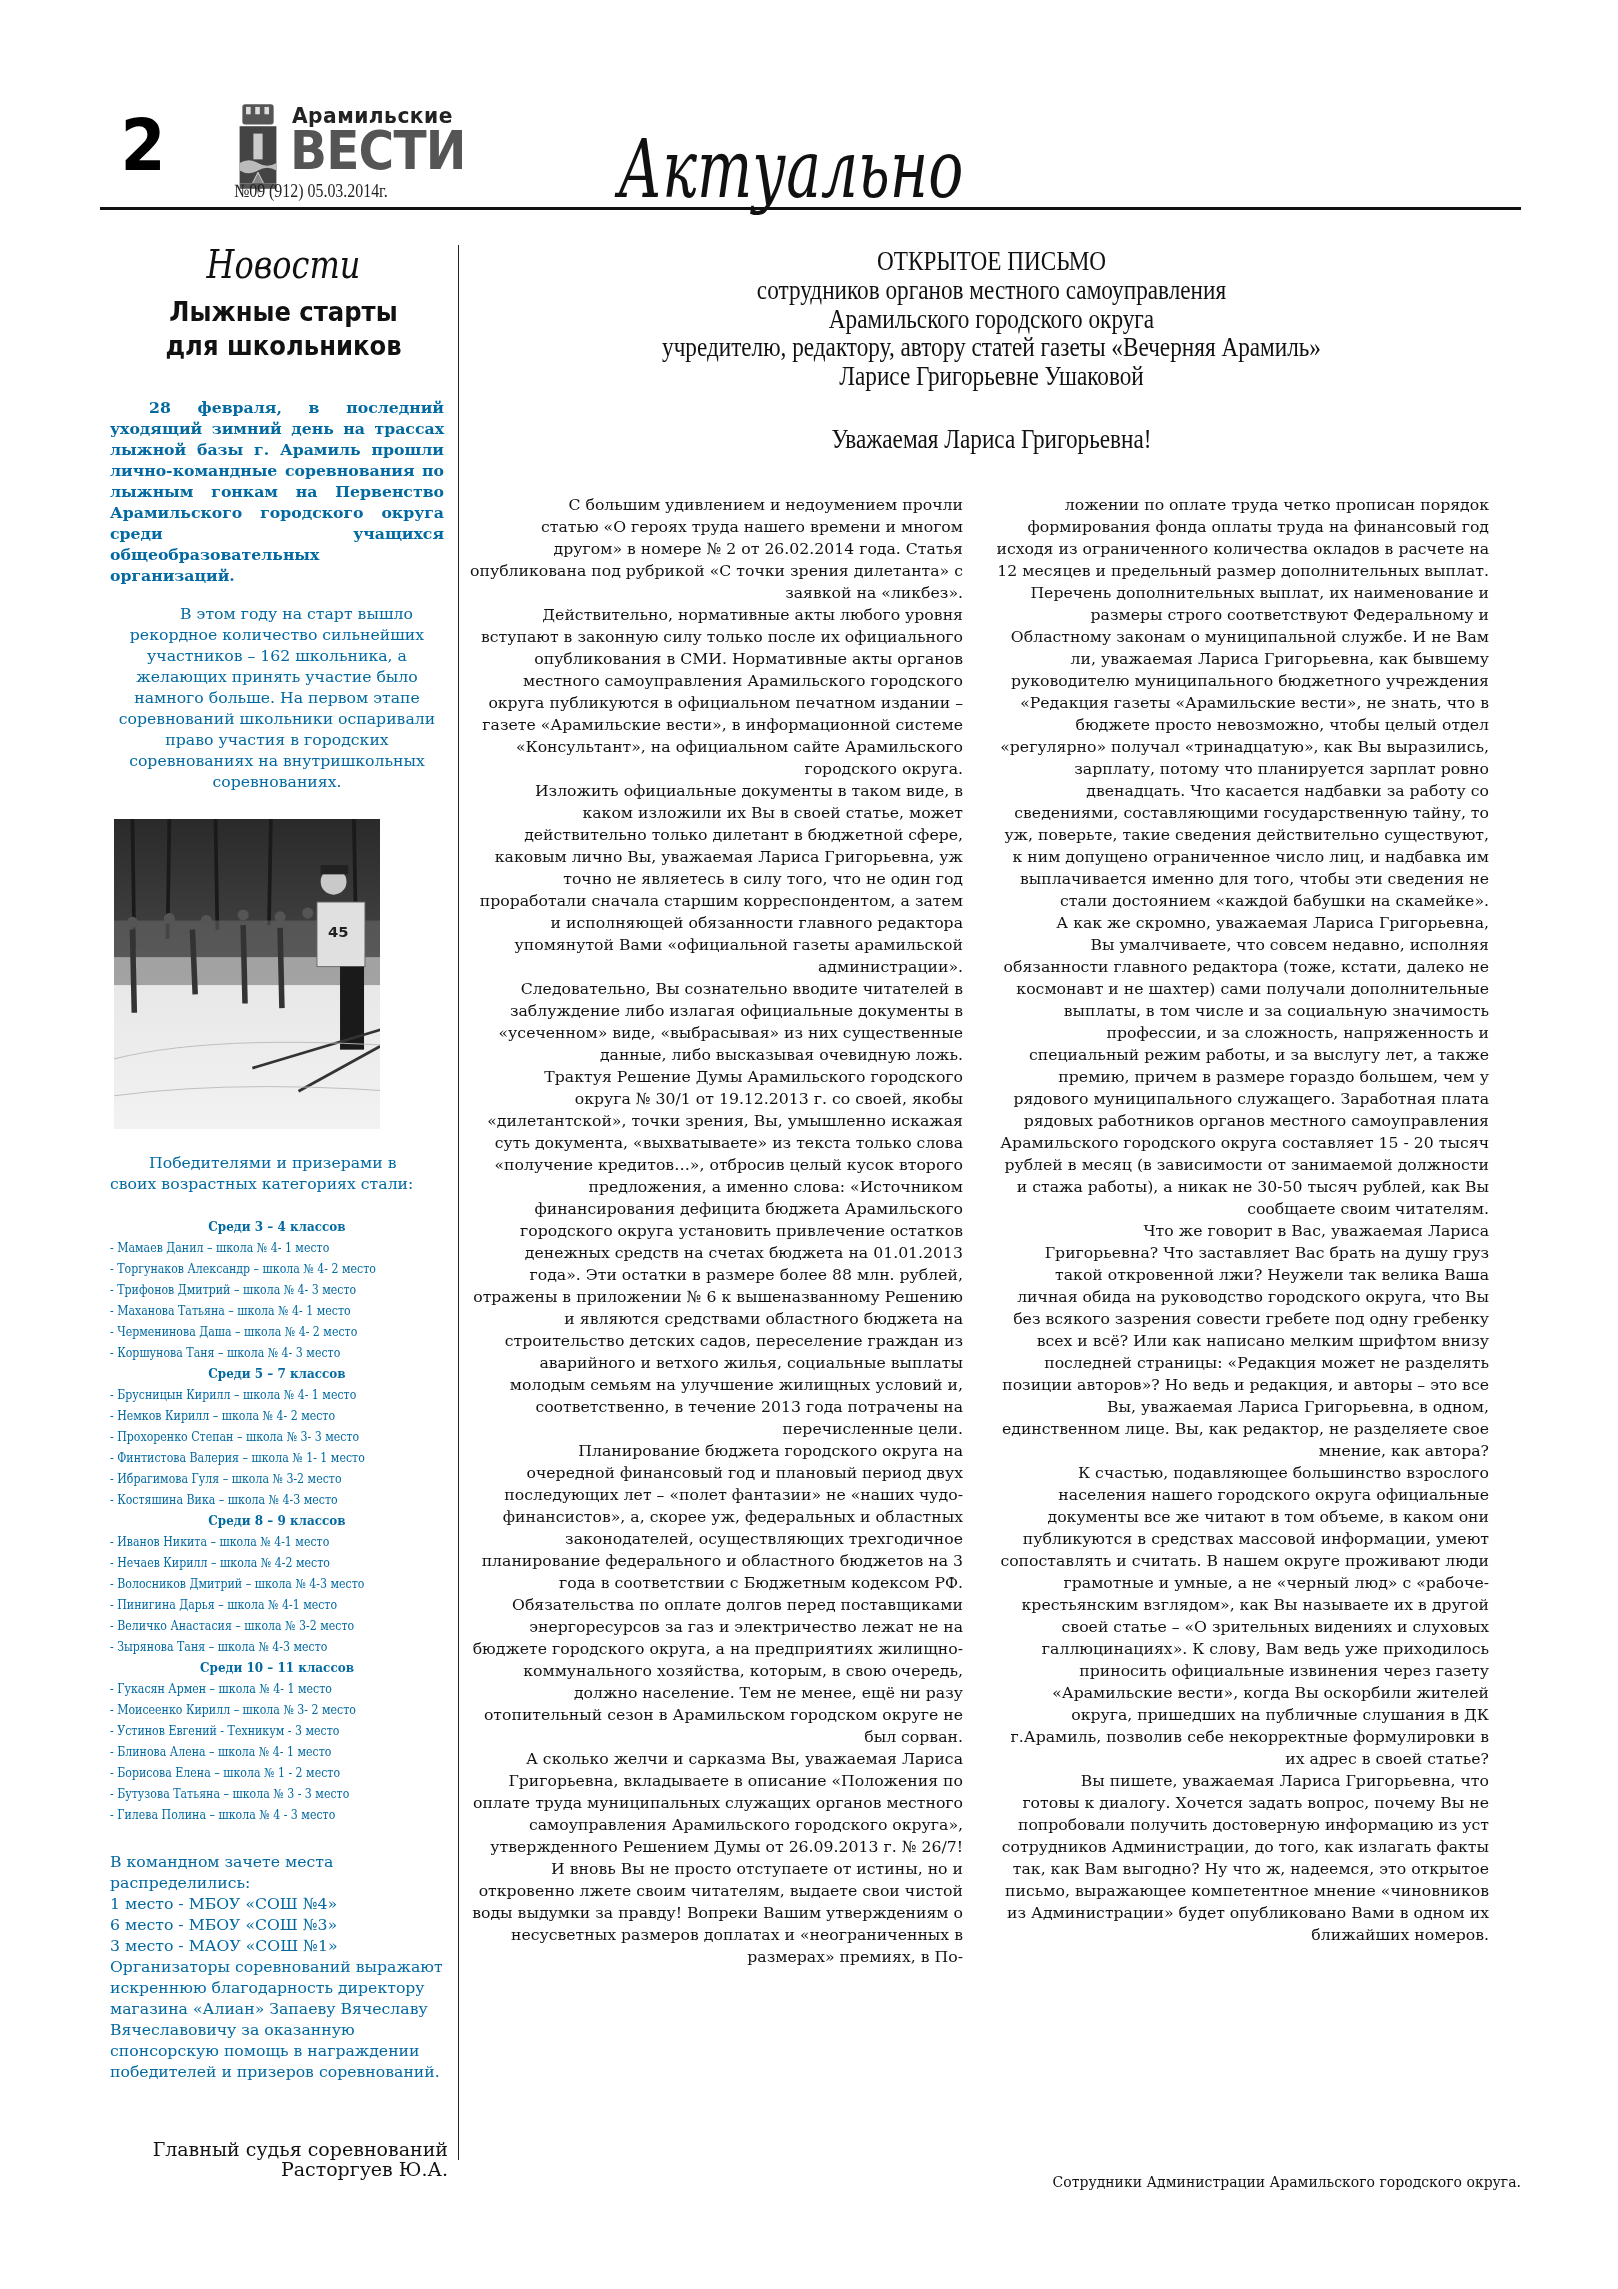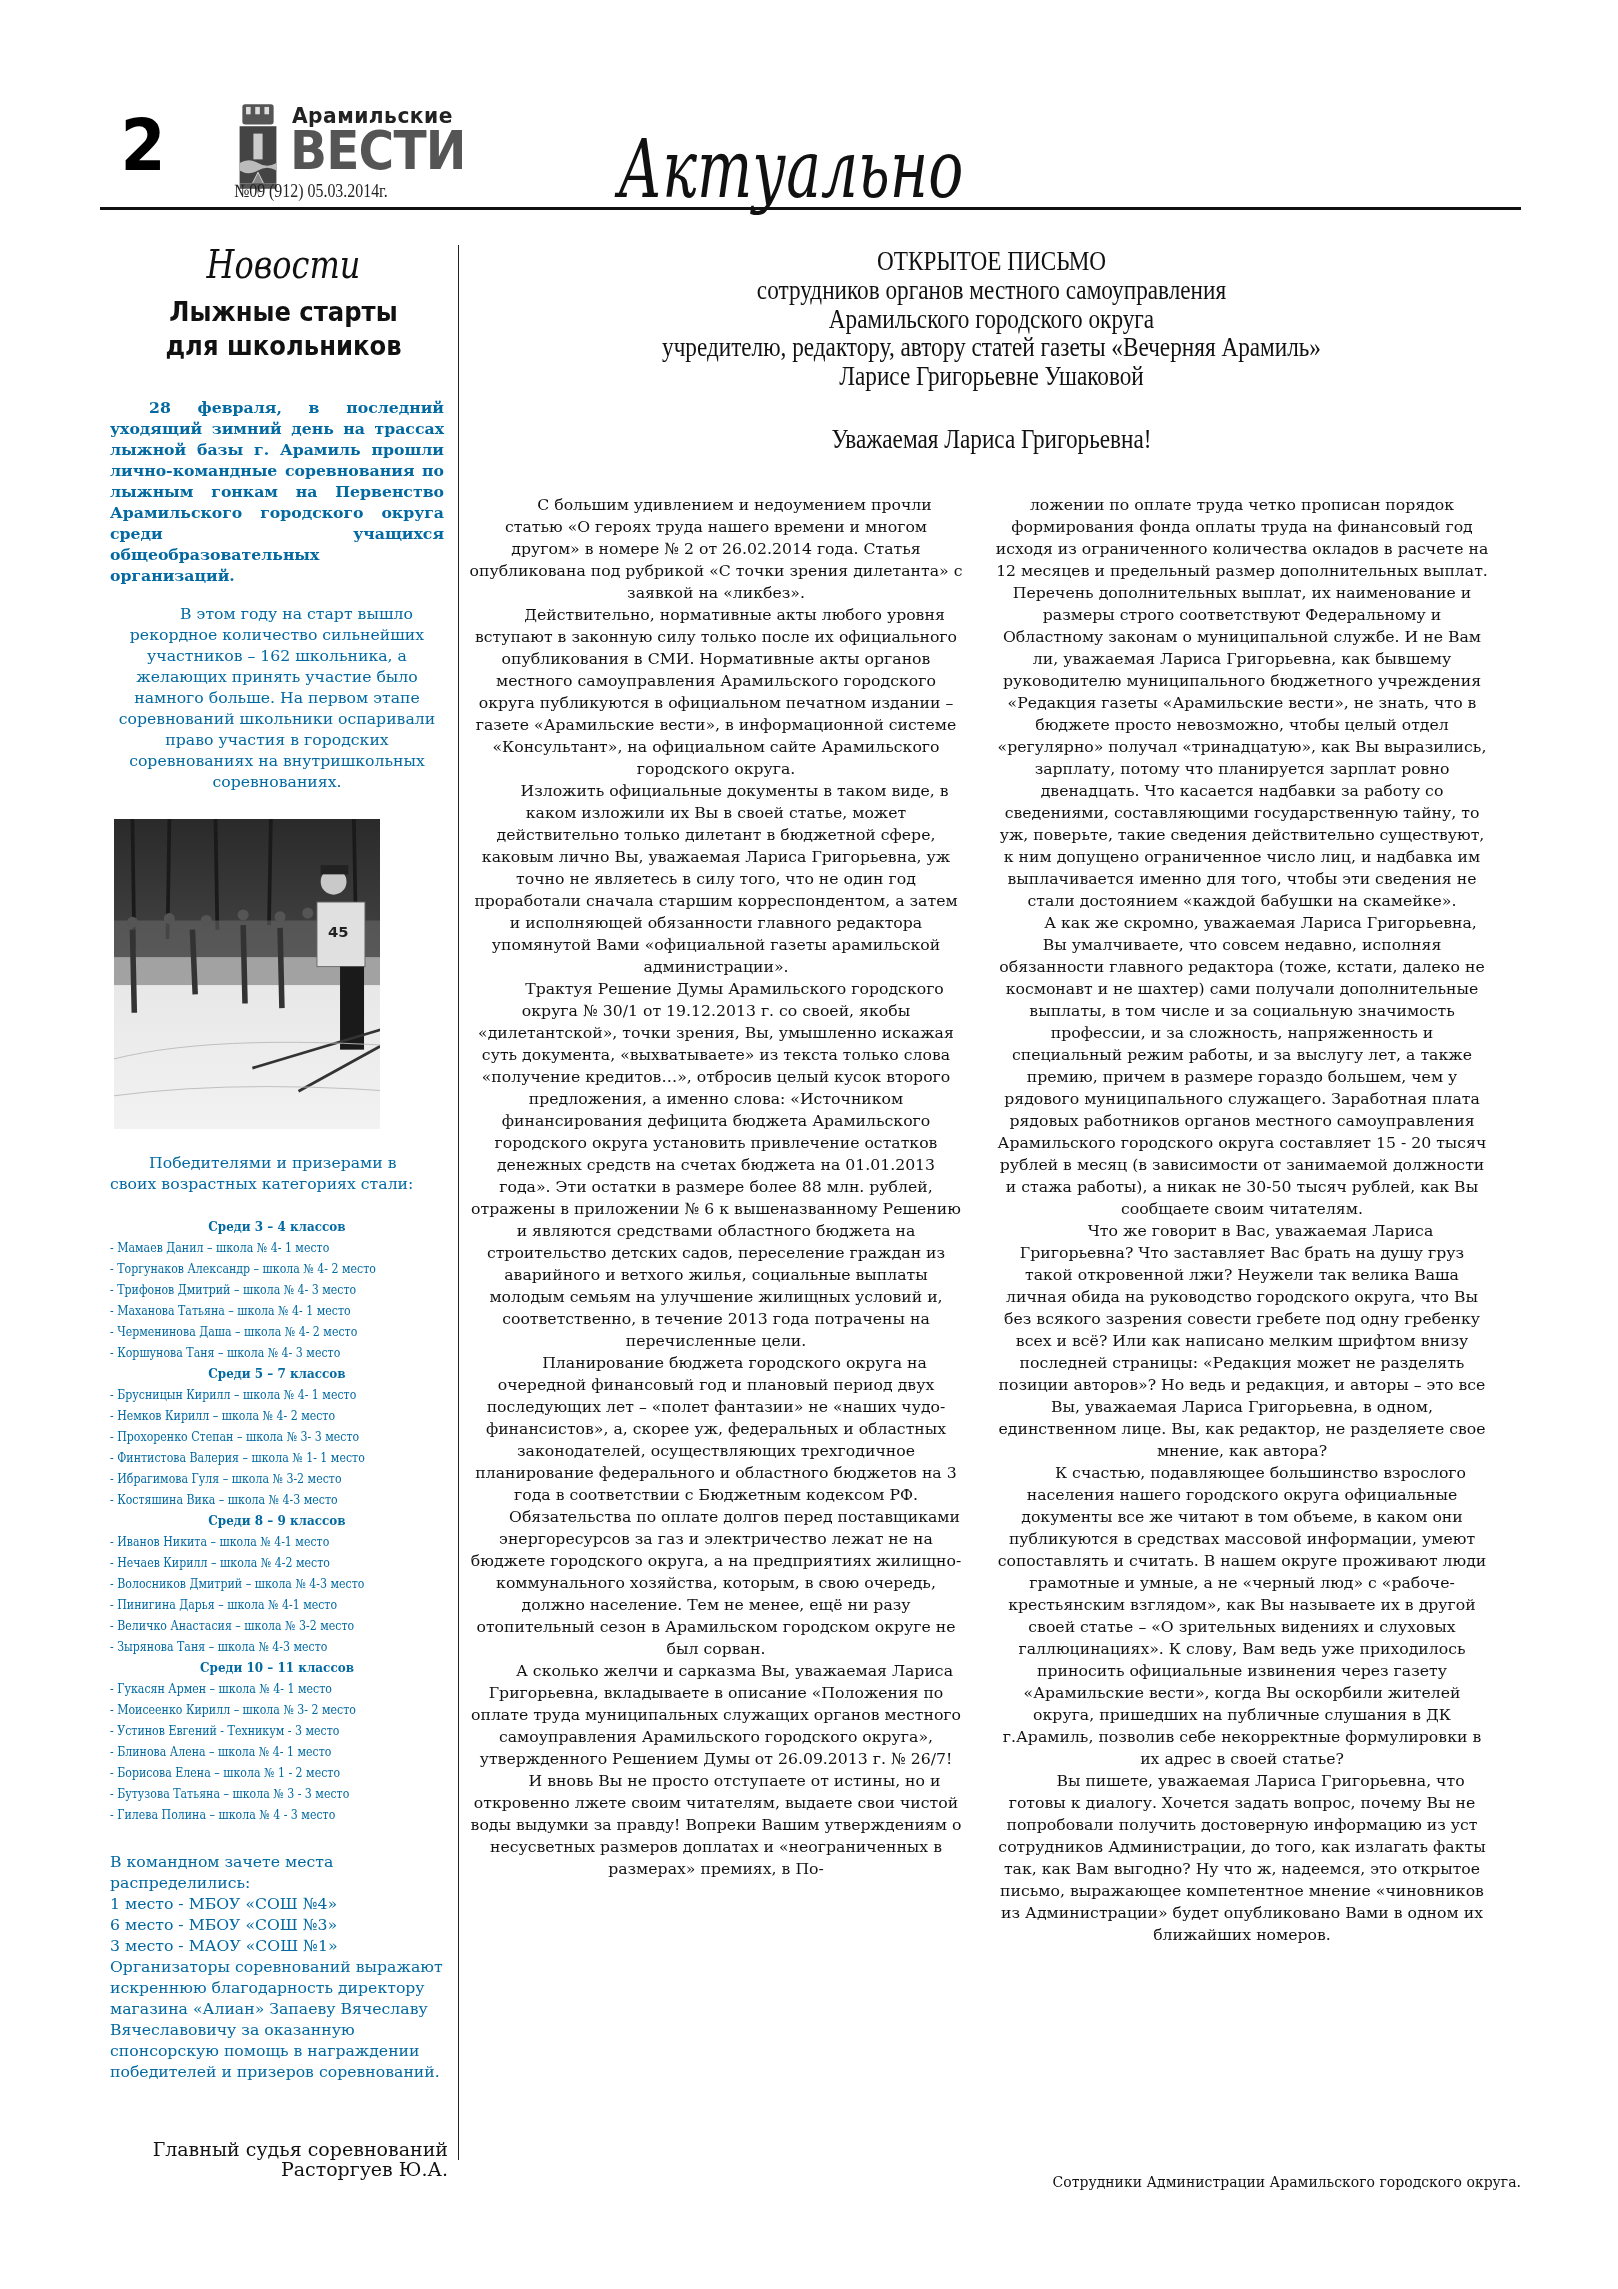--- a/index.html
+++ b/index.html
@@ -33,21 +33,21 @@
   
   .lh { left: 461px; width: 1061px; text-align: center; font-family: "Liberation Serif", serif; font-size: 27px; line-height: 28px; transform: scaleX(0.86); }
   #letter-caps { top: 247px; }
   #letter-line2 { top: 276px; }
   #letter-line3 { top: 305px; }
   #letter-line4 { top: 333px; }
   #letter-line5 { top: 362px; }
   #salutation { top: 425px; }
 
   
-  .tcol { width: 494px; font-family: "DejaVu Serif", serif; font-size: 15.7px; line-height: 22px; color: #111; text-align: center; }
+  .tcol { width: 494px; font-family: "DejaVu Serif", serif; font-size: 15.7px; line-height: 22px; color: #111; text-align: right; }
   .tcol p { margin: 0; text-indent: 37px; }
   .tcol p.noindent { text-indent: 0; }
   #letter-col1 { left: 469px; top: 494px; }
   #letter-col2 { left: 995px; top: 494px; }
   #letter-sign { left: 904px; top: 2174px; width: 617px; text-align: right; font-family: "DejaVu Serif", serif; font-size: 14px; }
 </style>
 </head>
 <body>
 
 <div id="page-number" class="abs">2</div>
@@ -191,20 +191,21 @@
 <div id="letter-line2" class="abs lh">сотрудников органов местного самоуправления</div>
 <div id="letter-line3" class="abs lh">Арамильского городского округа</div>
 <div id="letter-line4" class="abs lh">учредителю, редактору, автору статей газеты «Вечерняя Арамиль»</div>
 <div id="letter-line5" class="abs lh">Ларисе Григорьевне Ушаковой</div>
 <div id="salutation" class="abs lh">Уважаемая Лариса Григорьевна!</div>
 
 <div id="letter-col1" class="abs tcol">
   <p>С большим удивлением и недоумением прочли статью «О  героях труда нашего времени и многом другом» в номере № 2 от 26.02.2014 года. Статья опубликована под рубрикой «С точки зрения дилетанта» с заявкой на «ликбез».</p>
   <p>Действительно, нормативные акты любого уровня вступают в законную силу только после их официального опубликования в СМИ. Нормативные акты органов местного самоуправления Арамильского городского округа публикуются в официальном печатном издании – газете «Арамильские вести», в информационной системе «Консультант», на официальном сайте Арамильского городского округа.</p>
   <p>Изложить официальные документы в таком виде, в каком изложили их Вы в своей статье, может действительно только дилетант в бюджетной сфере, каковым лично Вы, уважаемая Лариса Григорьевна, уж точно не являетесь в силу того, что не один год проработали сначала старшим корреспондентом, а затем и исполняющей обязанности главного редактора упомянутой Вами «официальной газеты арамильской администрации».</p>
+  <p>Следовательно, Вы сознательно вводите читателей в заблуждение либо излагая официальные документы в «усеченном» виде, «выбрасывая» из них существенные данные, либо высказывая очевидную ложь.</p>
   <p>Трактуя Решение Думы Арамильского городского округа № 30/1 от 19.12.2013 г. со своей, якобы «дилетантской», точки зрения, Вы, умышленно искажая суть документа, «выхватываете» из текста только слова «получение кредитов…», отбросив целый кусок второго предложения, а именно слова: «Источником финансирования дефицита бюджета Арамильского городского округа установить привлечение остатков денежных средств на счетах бюджета на 01.01.2013 года». Эти остатки в размере более 88 млн. рублей, отражены в приложении № 6 к вышеназванному Решению и являются средствами областного бюджета на строительство детских садов, переселение граждан из аварийного и ветхого жилья, социальные выплаты молодым семьям на улучшение жилищных условий и, соответственно, в течение 2013 года потрачены на перечисленные цели.</p>
   <p>Планирование бюджета городского округа на очередной финансовый год и плановый период двух последующих лет – «полет фантазии» не «наших чудо-финансистов», а, скорее уж, федеральных и областных законодателей, осуществляющих трехгодичное планирование федерального и областного бюджетов на 3 года в соответствии с Бюджетным кодексом РФ.</p>
   <p>Обязательства по оплате долгов перед поставщиками энергоресурсов за газ и электричество лежат не на бюджете городского округа, а на предприятиях жилищно-коммунального хозяйства, которым, в свою очередь, должно население. Тем не менее, ещё ни разу отопительный сезон в Арамильском городском округе не был сорван.</p>
   <p>А сколько желчи и сарказма Вы, уважаемая Лариса Григорьевна, вкладываете в описание «Положения по оплате труда муниципальных служащих органов местного самоуправления Арамильского городского округа», утвержденного Решением Думы от 26.09.2013 г. № 26/7!</p>
   <p>И вновь Вы не просто отступаете от истины, но и откровенно лжете своим читателям, выдаете свои чистой воды выдумки за правду! Вопреки Вашим утверждениям о несусветных размеров  доплатах и «неограниченных в размерах» премиях, в По-</p>
 </div>
 
 <div id="letter-col2" class="abs tcol">
   <p class="noindent">ложении по оплате труда четко прописан порядок формирования фонда оплаты труда на финансовый год исходя из ограниченного количества окладов в расчете на 12 месяцев и предельный размер дополнительных выплат. Перечень дополнительных выплат, их наименование и размеры строго соответствуют Федеральному и Областному законам о муниципальной службе. И не Вам ли, уважаемая Лариса Григорьевна, как бывшему руководителю муниципального бюджетного учреждения «Редакция газеты «Арамильские вести»,  не знать, что в бюджете просто невозможно, чтобы целый отдел «регулярно» получал «тринадцатую», как Вы выразились, зарплату, потому что планируется зарплат ровно двенадцать. Что касается надбавки за работу со сведениями, составляющими государственную тайну, то уж, поверьте, такие сведения действительно существуют, к ним допущено ограниченное число лиц, и надбавка им выплачивается именно для того, чтобы эти сведения не стали достоянием «каждой бабушки на скамейке».</p>
   <p>А как же скромно, уважаемая Лариса Григорьевна, Вы умалчиваете, что совсем недавно, исполняя обязанности главного редактора (тоже, кстати, далеко не  космонавт и не шахтер) сами получали дополнительные выплаты, в том числе и за социальную значимость профессии, и за сложность, напряженность и специальный режим работы, и за  выслугу лет, а также премию, причем в размере гораздо большем, чем у рядового муниципального служащего. Заработная плата рядовых работников органов местного самоуправления Арамильского городского округа составляет 15 - 20 тысяч рублей в месяц (в зависимости от занимаемой должности и стажа работы), а никак не 30-50 тысяч рублей, как Вы сообщаете своим читателям.</p>

